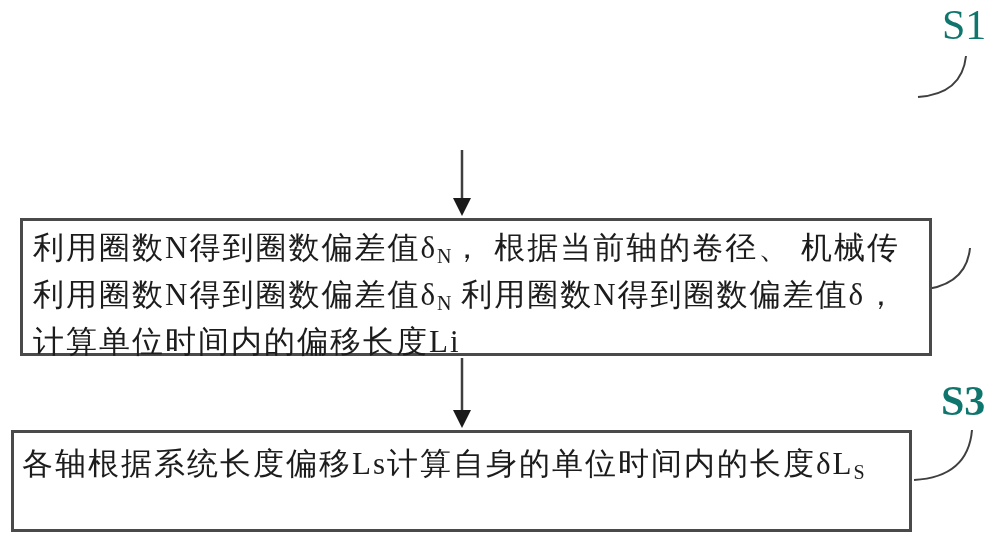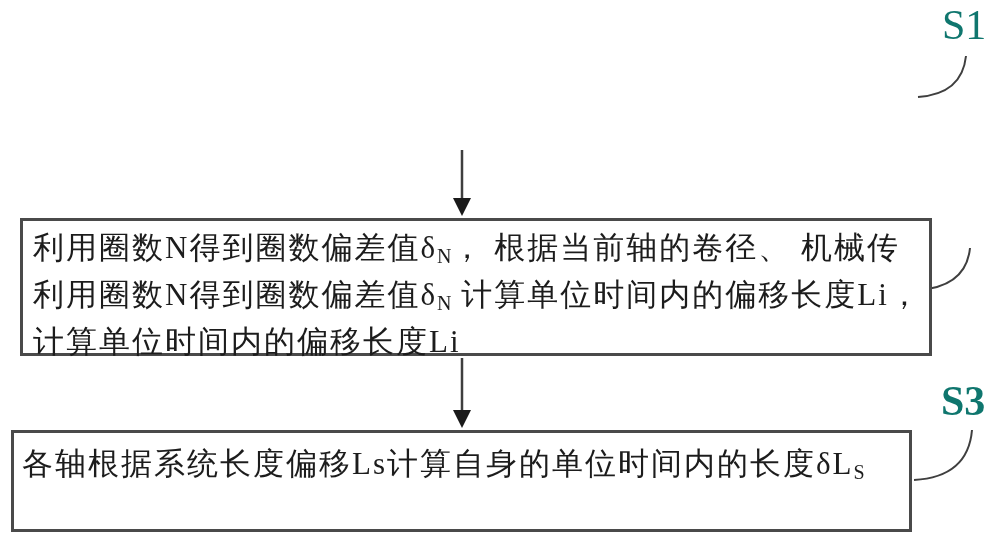--- a/index.html
+++ b/index.html
@@ -90,21 +90,21 @@
     <path d="M 970,248 Q 966,287 918,290" fill="none" stroke="#3f3f3f" stroke-width="2"></path>
     <path d="M 972,430 Q 968,477 914,480" fill="none" stroke="#3f3f3f" stroke-width="2"></path>
   </svg>
 
 
   <div class="step-box box-2">
     <div class="text-line">
       <span>利用圈数N得到圈数偏差值δ</span><span class="sub">N</span><span>， 根据当前轴的卷径、 机械传</span>
     </div>
     <div class="text-line">
-      <span>利用圈数N得到圈数偏差值δ</span><span class="sub">N</span><span> 计算单位时间内的偏移长度Li，</span>
+      <span>利用圈数N得到圈数偏差值δ</span><span class="sub">N</span><span> 利用圈数N得到圈数偏差值δ，</span>
     </div>
     <div class="text-line">
       <span>计算单位时间内的偏移长度Li</span>
     </div>
   </div>
 
   <div class="step-box box-3">
     <div class="text-line">
       <span>各轴根据系统长度偏移Ls计算自身的单位时间内的长度δL</span><span class="sub">S</span>
     </div>

